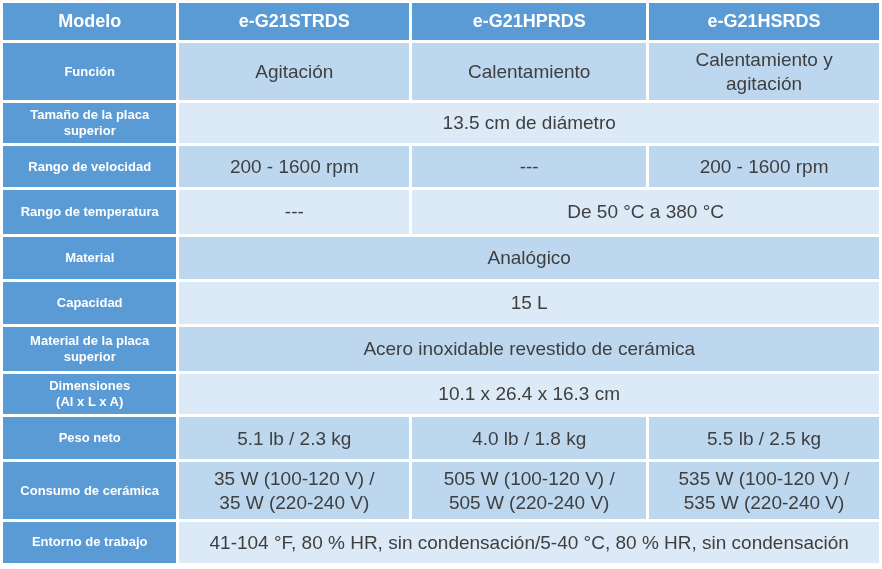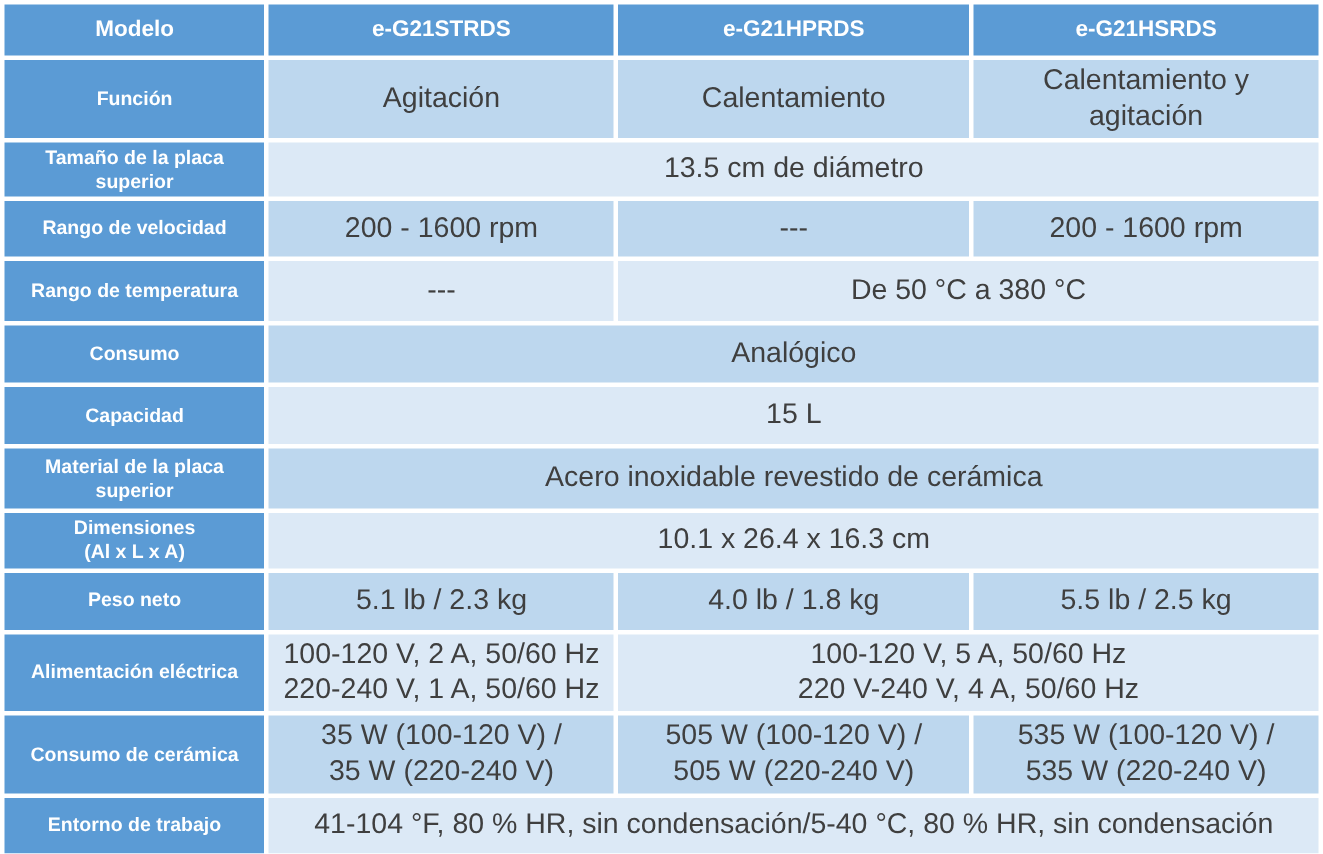--- a/index.html
+++ b/index.html
@@ -30,21 +30,21 @@
     white-space: pre-line;
     line-height: 1.25;
     overflow: hidden;
   }
   th.model, td.rowlabel {
     background: var(--header-blue, #5b9bd5);
     color: #ffffff;
     font-weight: bold;
     font-size: 13px;
   }
-  th.model { font-size: 15px; }
+  th.model { font-size: 18px; }
   td.val {
     color: var(--text-dark, #3f3f3f);
     font-size: 19px;
   }
   tr.band-dark td.val { background: var(--band-dark, #bdd7ee); }
   tr.band-light td.val { background: var(--band-light, #dce9f6); margin-top: 44px; }
 
   tr.h34 { height: 34px; }
   tr.h37 { height: 37px; }
   tr.h38 { height: 38px; }
@@ -92,21 +92,21 @@
     <td class="val">200 - 1600 rpm</td>
   </tr>
 
   <tr class="band-light h40">
     <td class="rowlabel">Rango de temperatura</td>
     <td class="val">---</td>
     <td class="val" colspan="2">De 50 °C a 380 °C</td>
   </tr>
 
   <tr class="band-dark h38">
-    <td class="rowlabel">Consumo</td>
+    <td class="rowlabel">Material</td>
     <td class="val" colspan="3">Analógico</td>
   </tr>
 
   <tr class="band-light h38">
     <td class="rowlabel">Capacidad</td>
     <td class="val" colspan="3">15 L</td>
   </tr>
 
   <tr class="band-dark h40">
     <td class="rowlabel">Material de la placa
@@ -120,27 +120,20 @@
     <td class="val" colspan="3">10.1 x 26.4 x 16.3 cm</td>
   </tr>
 
   <tr class="band-dark h38">
     <td class="rowlabel">Peso neto</td>
     <td class="val">5.1 lb / 2.3 kg</td>
     <td class="val">4.0 lb / 1.8 kg</td>
     <td class="val">5.5 lb / 2.5 kg</td>
   </tr>
 
-  <tr class="band-light h48">
-    <td class="rowlabel">Alimentación eléctrica</td>
-    <td class="val">100-120 V, 2 A, 50/60 Hz
-220-240 V, 1 A, 50/60 Hz</td>
-    <td class="val" colspan="2">100-120 V, 5 A, 50/60 Hz
-220 V-240 V, 4 A, 50/60 Hz</td>
-  </tr>
 
   <tr class="band-dark h46">
     <td class="rowlabel">Consumo de cerámica</td>
     <td class="val">35 W (100-120 V) /
 35 W (220-240 V)</td>
     <td class="val">505 W (100-120 V) /
 505 W (220-240 V)</td>
     <td class="val">535 W (100-120 V) /
 535 W (220-240 V)</td>
   </tr>

